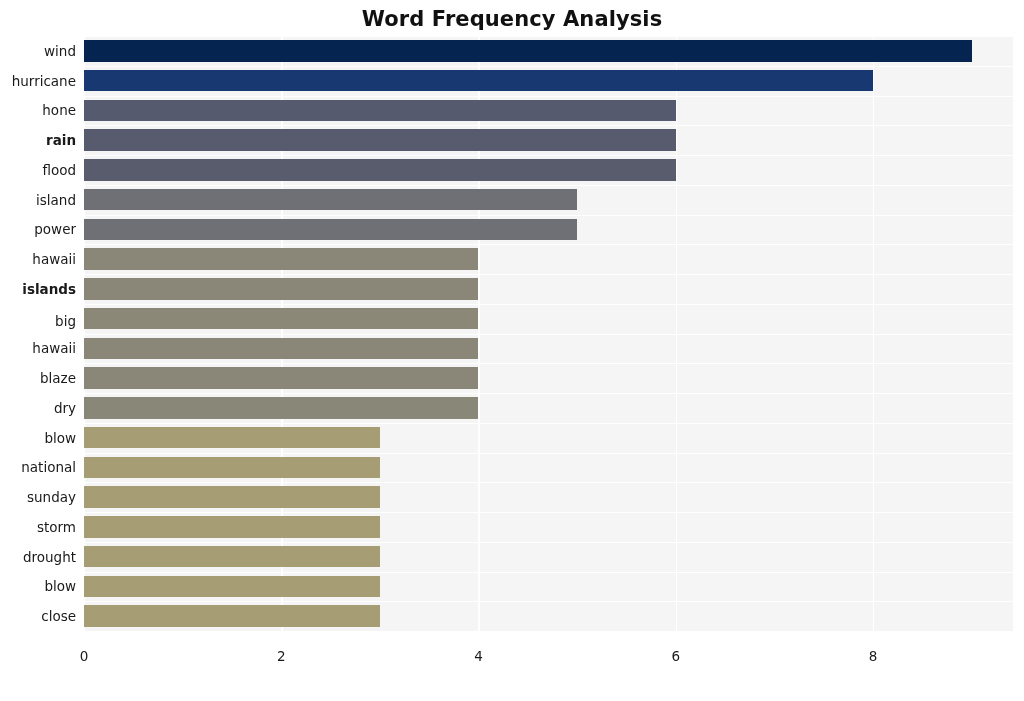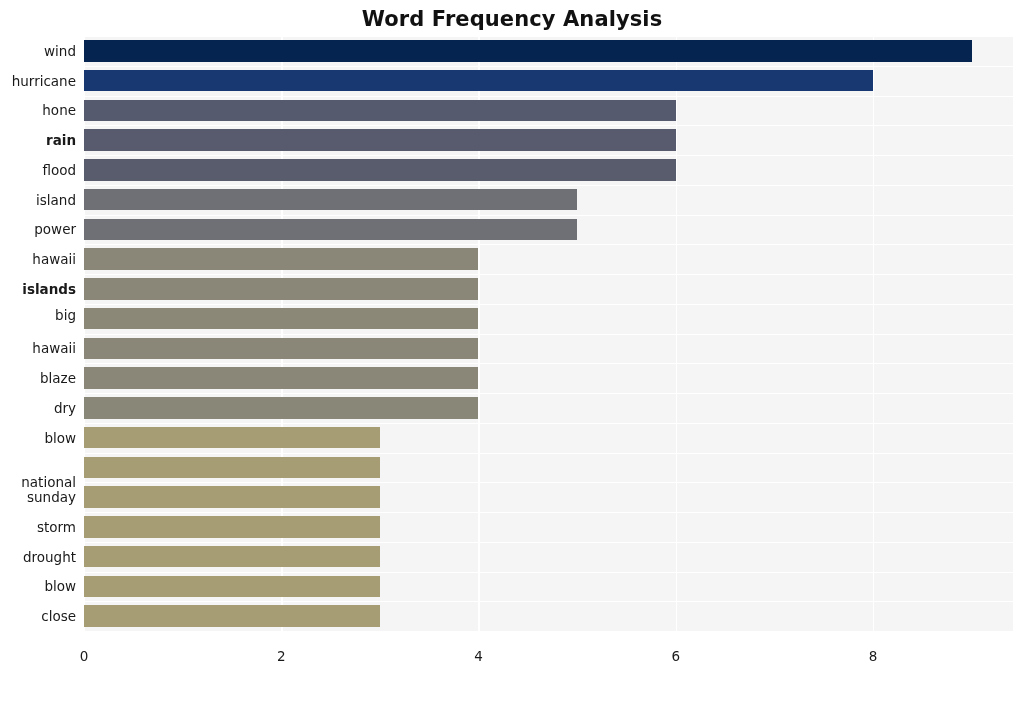--- a/index.html
+++ b/index.html
@@ -200,26 +200,26 @@
   <div id="y-axis">
       <div class="y-tick-label" style="top: 7.875px;">wind</div>
       <div class="y-tick-label" style="top: 37.625px;">hurricane</div>
       <div class="y-tick-label" style="top: 67.375px;">hone</div>
       <div class="y-tick-label" style="top: 97.125px; font-weight: bold;">rain</div>
       <div class="y-tick-label" style="top: 126.875px; padding-left: 32px;">flood</div>
       <div class="y-tick-label" style="top: 156.625px;">island</div>
       <div class="y-tick-label" style="top: 186.375px;">power</div>
       <div class="y-tick-label" style="top: 216.125px;">hawaii</div>
       <div class="y-tick-label" style="top: 245.875px; font-weight: bold;">islands</div>
-      <div class="y-tick-label" style="top: 272px;">big</div>
+      <div class="y-tick-label" style="top: 278px;">big</div>
       <div class="y-tick-label" style="top: 305.375px;">hawaii</div>
       <div class="y-tick-label" style="top: 335.125px;">blaze</div>
       <div class="y-tick-label" style="top: 364.875px;">dry</div>
       <div class="y-tick-label" style="top: 394.625px;">blow</div>
-      <div class="y-tick-label" style="top: 424.375px; margin-top: 15px;">national</div>
+      <div class="y-tick-label" style="top: 424.375px;">national</div>
       <div class="y-tick-label" style="top: 454.125px;">sunday</div>
       <div class="y-tick-label" style="top: 483.875px;">storm</div>
       <div class="y-tick-label" style="top: 513.625px;">drought</div>
       <div class="y-tick-label" style="top: 543.375px;">blow</div>
       <div class="y-tick-label" style="top: 573.125px;">close</div>
     </div>
 
   <div id="x-axis">
   <div class="x-tick-label" style="left: 84px;">0</div>
       <div class="x-tick-label" style="left: 281.24px;">2</div>

